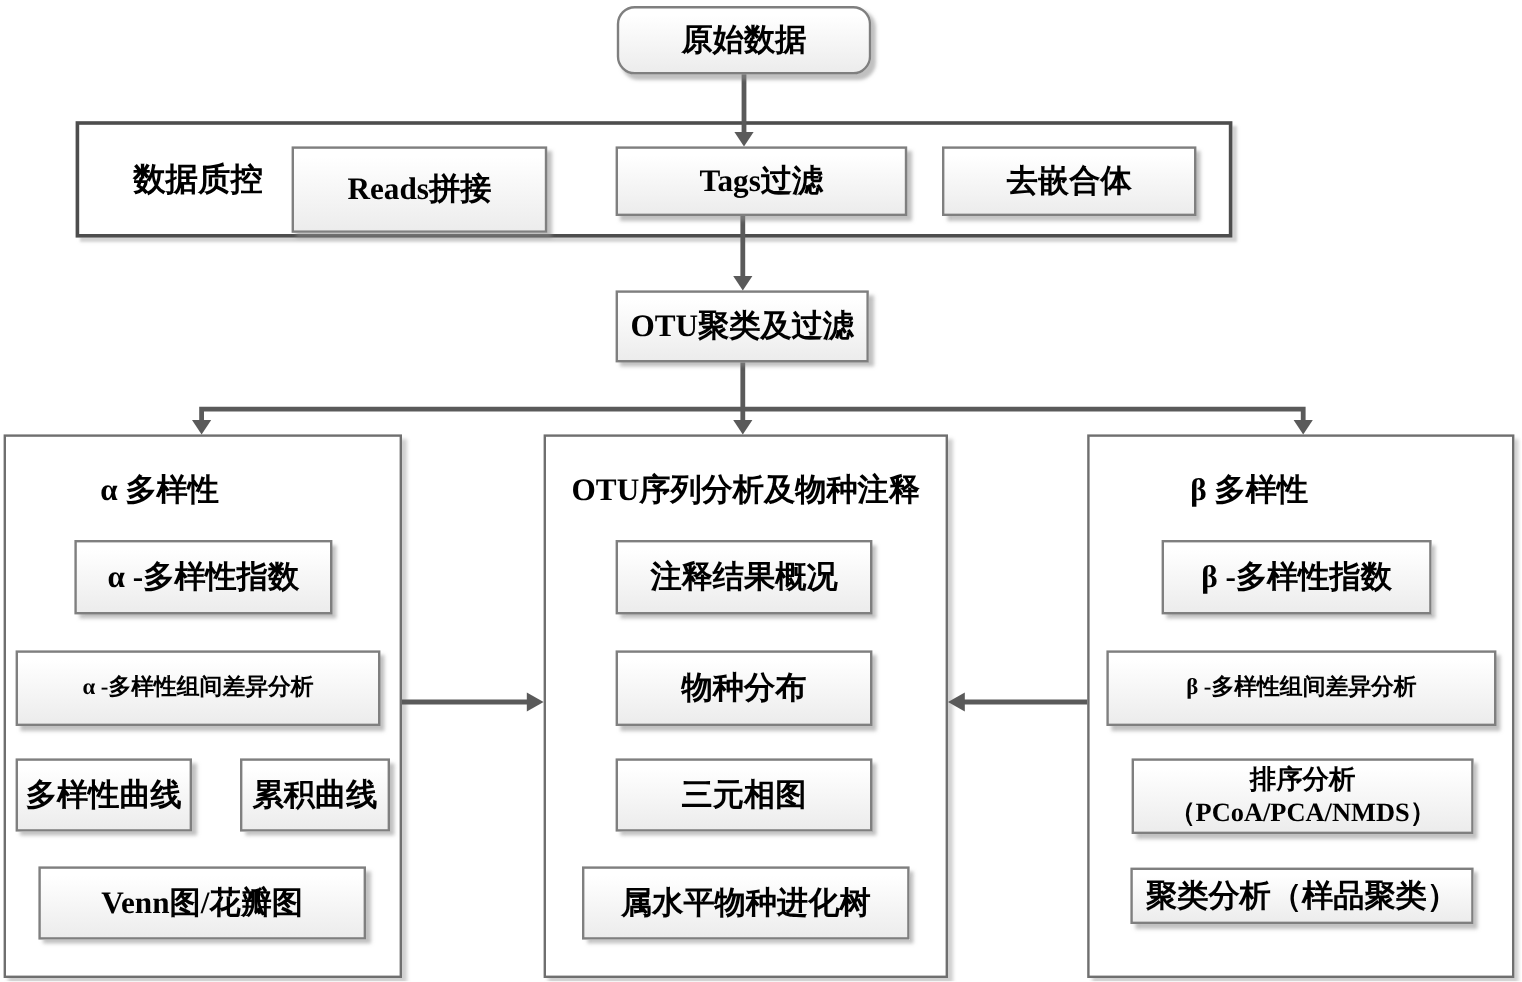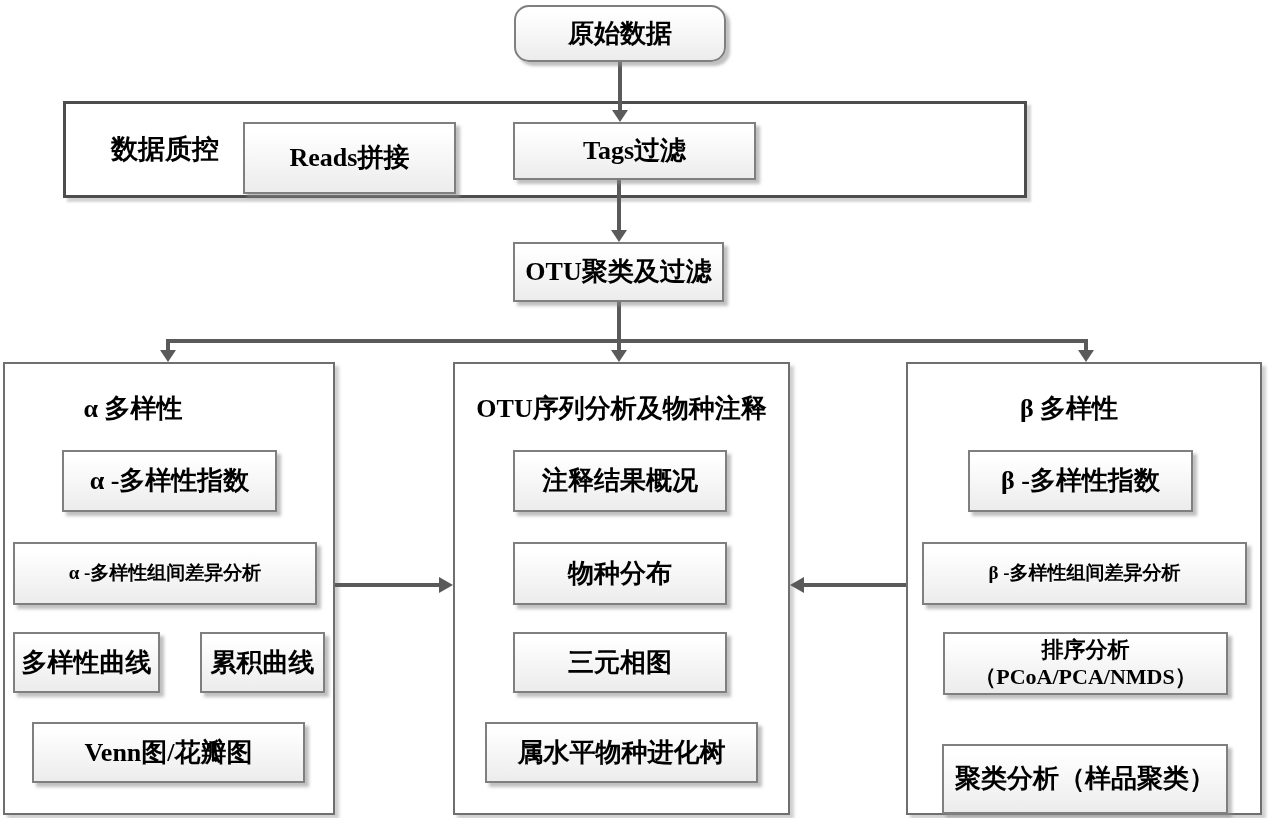--- a/index.html
+++ b/index.html
@@ -74,37 +74,38 @@
     </g>
     <g>
       <path d="M906 585 H802"></path>
       <polygon points="804,577 804,593 790,585"></polygon>
     </g>
   </svg>
 
   <div class="label qc-label" style="left:85px;top:126px;width:160px;height:46px;">数据质控</div>
   <div class="label" style="left:23px;top:388px;width:220px;height:40px;">α 多样性</div>
   <div class="label" style="left:453px;top:388px;width:337px;height:40px;">OTU序列分析及物种注释</div>
-  <div class="label" style="left:959px;top:388px;width:220px;height:40px;">β 多样性</div>
+  <div class="label" style="left:931px;top:388px;width:220px;height:40px;">β 多样性</div>
 
   <div class="node" style="left:514px;top:5px;width:212px;height:57px;border-radius:15px;">原始数据</div>
   <div class="node" style="left:243px;top:122px;width:213px;height:72px;">Reads拼接</div>
   <div class="node" style="left:513px;top:122px;width:243px;height:58px;text-align:right;">Tags过滤</div>
+  <div class="node" style="left:785px;top:122px;width:212px;height:58px;">去嵌合体</div>
   <div class="node" style="left:513px;top:242px;width:211px;height:60px;">OTU聚类及过滤</div>
 
   <div class="node" style="left:62px;top:450px;width:215px;height:62px;">α -多样性指数</div>
   <div class="node small-text" style="left:13px;top:542px;width:304px;height:63px;">α -多样性组间差异分析</div>
   <div class="node" style="left:13px;top:632px;width:147px;height:61px;">多样性曲线</div>
   <div class="node" style="left:200px;top:632px;width:125px;height:61px;">累积曲线</div>
   <div class="node" style="left:32px;top:722px;width:273px;height:61px;">Venn图/花瓣图</div>
 
   <div class="node" style="left:513px;top:450px;width:214px;height:62px;">注释结果概况</div>
   <div class="node" style="left:513px;top:542px;width:214px;height:63px;">物种分布</div>
   <div class="node" style="left:513px;top:632px;width:214px;height:61px;">三元相图</div>
   <div class="node" style="left:485px;top:722px;width:273px;height:61px;">属水平物种进化树</div>
 
   <div class="node" style="left:968px;top:450px;width:225px;height:62px;">β -多样性指数</div>
   <div class="node small-text" style="left:922px;top:542px;width:325px;height:63px;">β -多样性组间差异分析</div>
   <div class="node two-line" style="left:943px;top:632px;width:285px;height:63px;">排序分析
 （PCoA/PCA/NMDS）</div>
-  <div class="node" style="left:942px;top:723px;width:286px;height:70px;margin-top:21px;">聚类分析（样品聚类）</div>
+  <div class="node" style="left:942px;top:723px;width:286px;height:47px;">聚类分析（样品聚类）</div>
 
 </div>
 
 </body></html>

